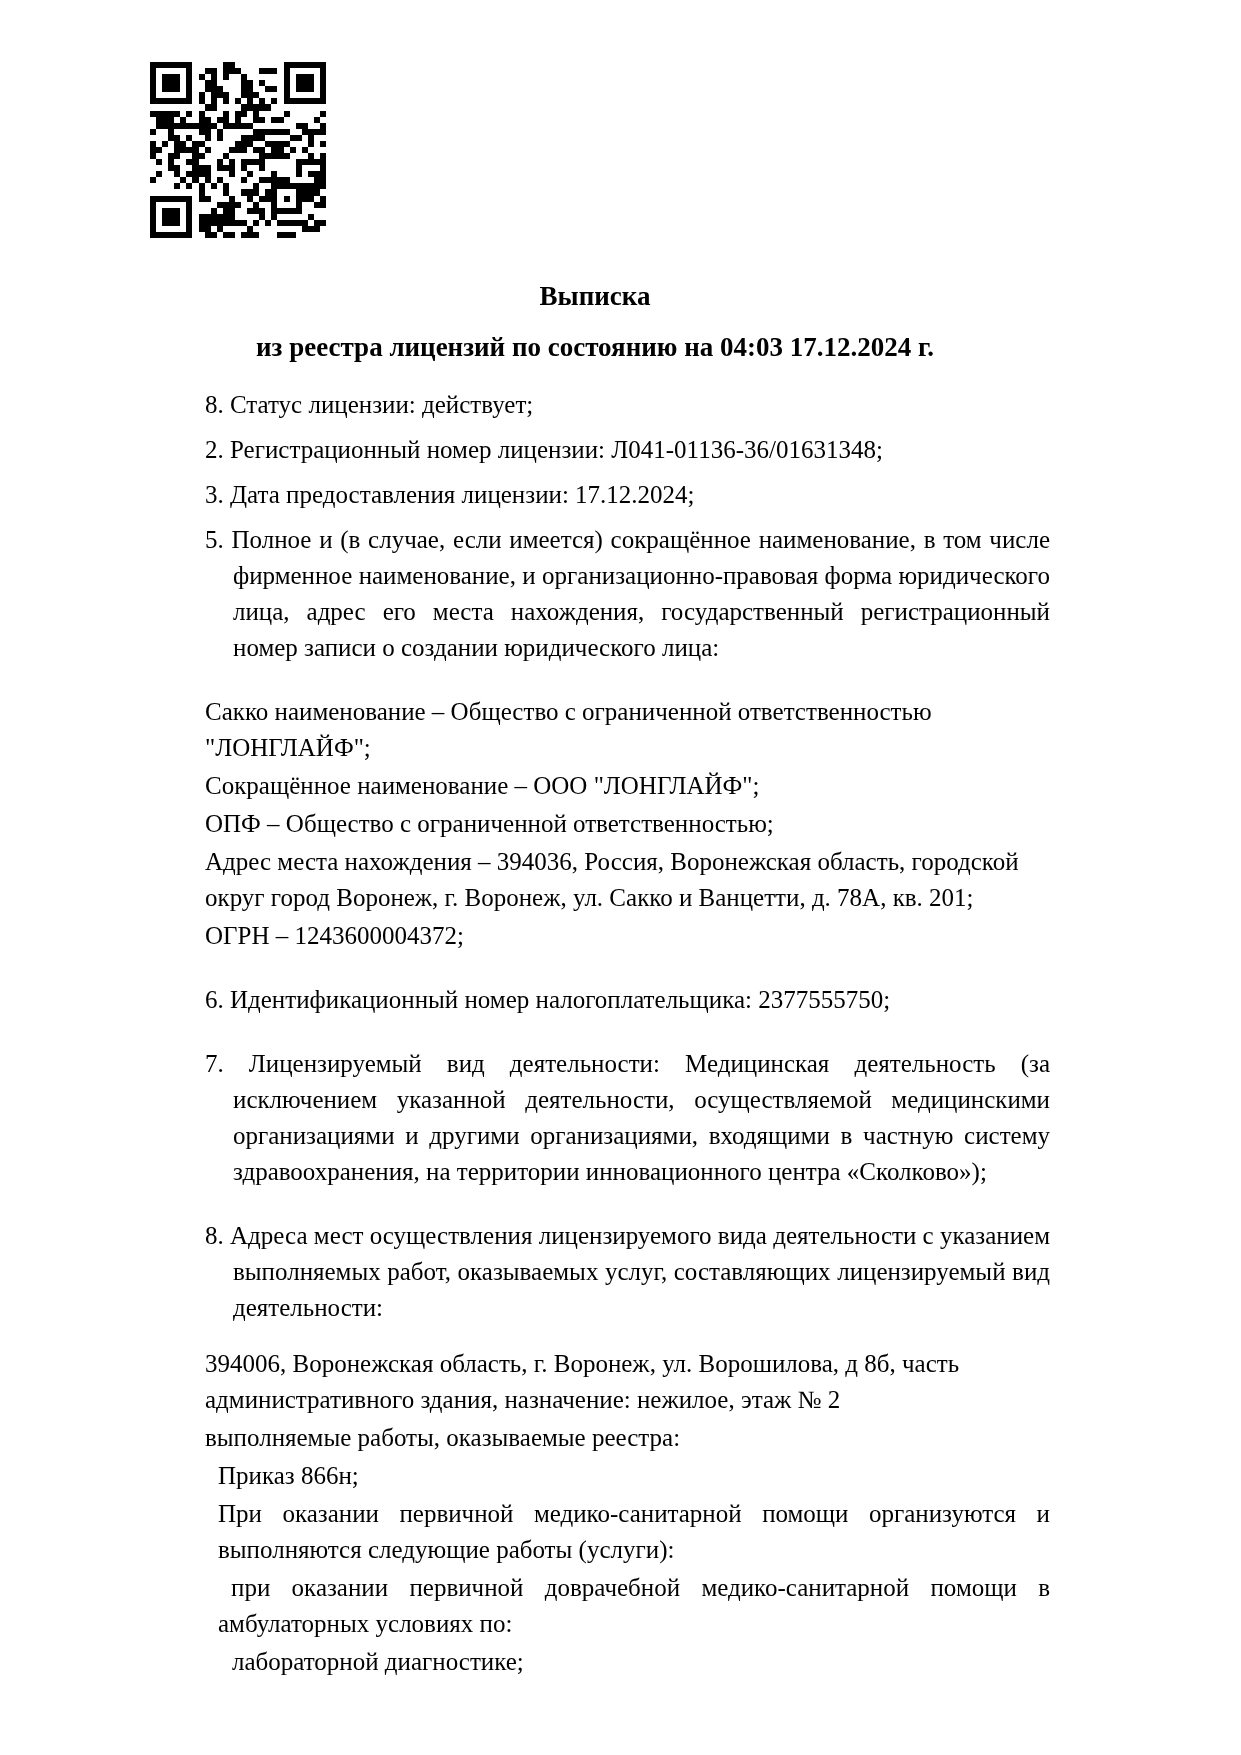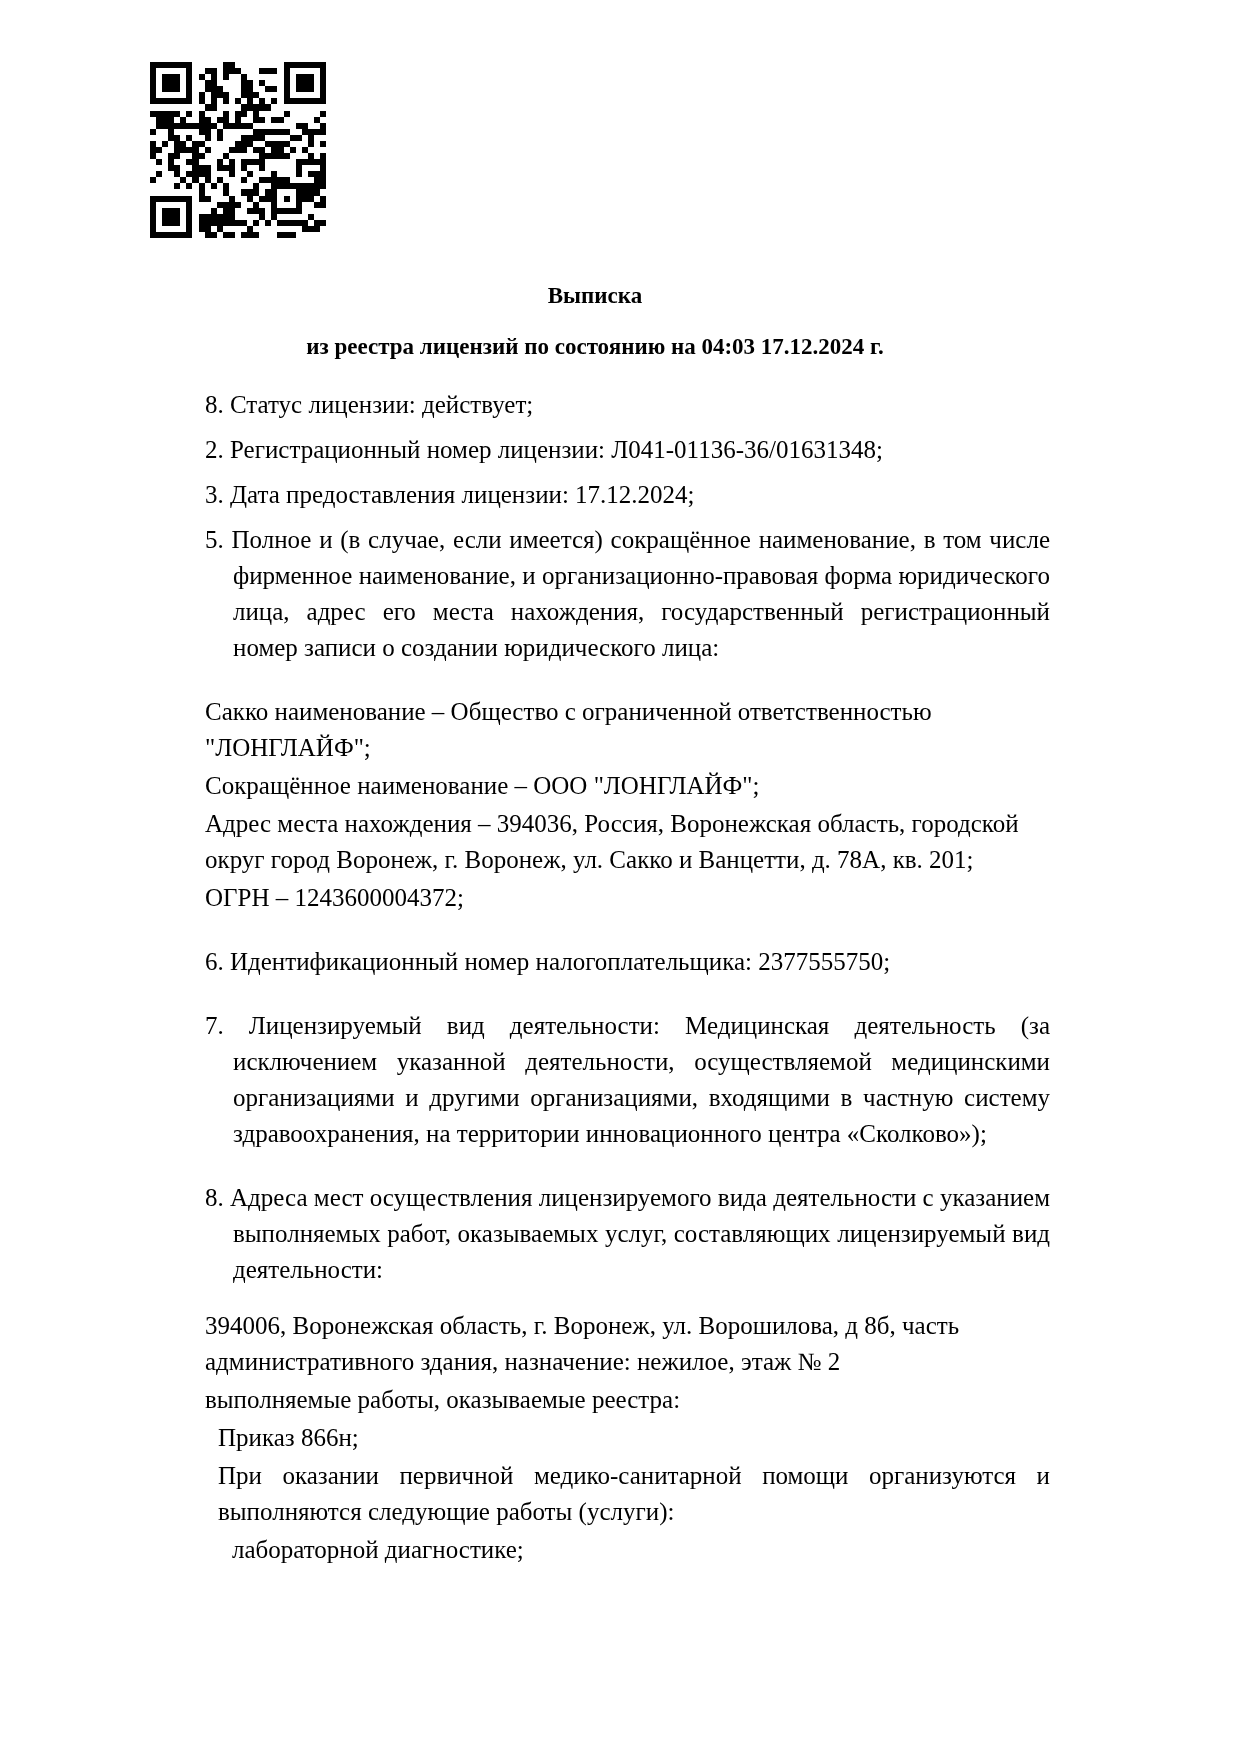--- a/index.html
+++ b/index.html
@@ -5,21 +5,21 @@
   html,body{margin:0;padding:0;}
   body{
     width:1241px;height:1755px;background:#ffffff;position:relative;
     font-family:"Liberation Serif", serif;color:#000;
     -webkit-font-smoothing:antialiased;
   }
   .qr{position:absolute;left:150px;top:62px;width:176px;height:176px;}
   .qr svg{width:100%;height:100%;display:block;}
   .content{position:absolute;left:205px;top:278px;width:845px;
     font-size:25px;line-height:36px;}
-  .titleblock{width:780px;text-align:center;font-weight:bold;font-size:23px;line-height:36px;}
+  .titleblock{width:780px;text-align:center;font-weight:bold;font-size:27px;line-height:36px;}
   .doc-subtitle{margin-top:15px;}
   .paras{margin-top:22px;}
   .para{margin-top:9px;white-space:normal;}
   .para.plain{margin-top:2px;}
   .para.gap{margin-top:28px;}
   .para.gap2{margin-top:20px;}
   .item{padding-left:28px;text-indent:-28px;}
   .justify{text-align:justify;}
   .ind1{margin-left:13px;}
   .ind2{margin-left:27px;}
@@ -454,24 +454,26 @@
     <div>Выписка</div>
     <div class="doc-subtitle">из реестра лицензий по состоянию на 04:03 17.12.2024 г.</div>
   </div>
   <div class="paras">
       <div class="para item">8. Статус лицензии: действует;</div>
       <div class="para item">2. Регистрационный номер лицензии: Л041-01136-36/01631348;</div>
       <div class="para item">3. Дата предоставления лицензии: 17.12.2024;</div>
       <div class="para item justify">5. Полное и (в случае, если имеется) сокращённое наименование, в том числе фирменное наименование, и организационно-правовая форма юридического лица, адрес его места нахождения, государственный регистрационный номер записи о создании юридического лица:</div>
       <div class="para plain gap">Сакко наименование – Общество с ограниченной ответственностью "ЛОНГЛАЙФ";</div>
       <div class="para plain">Сокращённое наименование – ООО "ЛОНГЛАЙФ";</div>
+      <div class="para plain">ОПФ – Общество с ограниченной ответственностью;</div>
       <div class="para plain">Адрес места нахождения – 394036, Россия, Воронежская область, городской округ город Воронеж, г. Воронеж, ул. Сакко и Ванцетти, д. 78А, кв. 201;</div>
       <div class="para plain">ОГРН – 1243600004372;</div>
       <div class="para item gap">6. Идентификационный номер налогоплательщика: 2377555750;</div>
       <div class="para item justify gap">7. Лицензируемый вид деятельности: Медицинская деятельность (за исключением указанной деятельности, осуществляемой медицинскими организациями и другими организациями, входящими в частную систему здравоохранения, на территории инновационного центра «Сколково»);</div>
       <div class="para item justify gap">8. Адреса мест осуществления лицензируемого вида деятельности с указанием выполняемых работ, оказываемых услуг, составляющих лицензируемый вид деятельности:</div>
       <div class="para plain gap2">394006, Воронежская область, г. Воронеж, ул. Ворошилова, д 8б, часть административного здания, назначение: нежилое, этаж № 2</div>
       <div class="para plain">выполняемые работы, оказываемые реестра:</div>
       <div class="para plain ind1">Приказ 866н;</div>
       <div class="para plain ind1 justify">При оказании первичной медико-санитарной помощи организуются и выполняются следующие работы (услуги):</div>
+      <div class="para plain ind1 fi justify">при оказании первичной доврачебной медико-санитарной помощи в амбулаторных условиях по:</div>
       <div class="para plain ind2">лабораторной диагностике;</div>
     </div>
 </div>
 
 </body></html>

